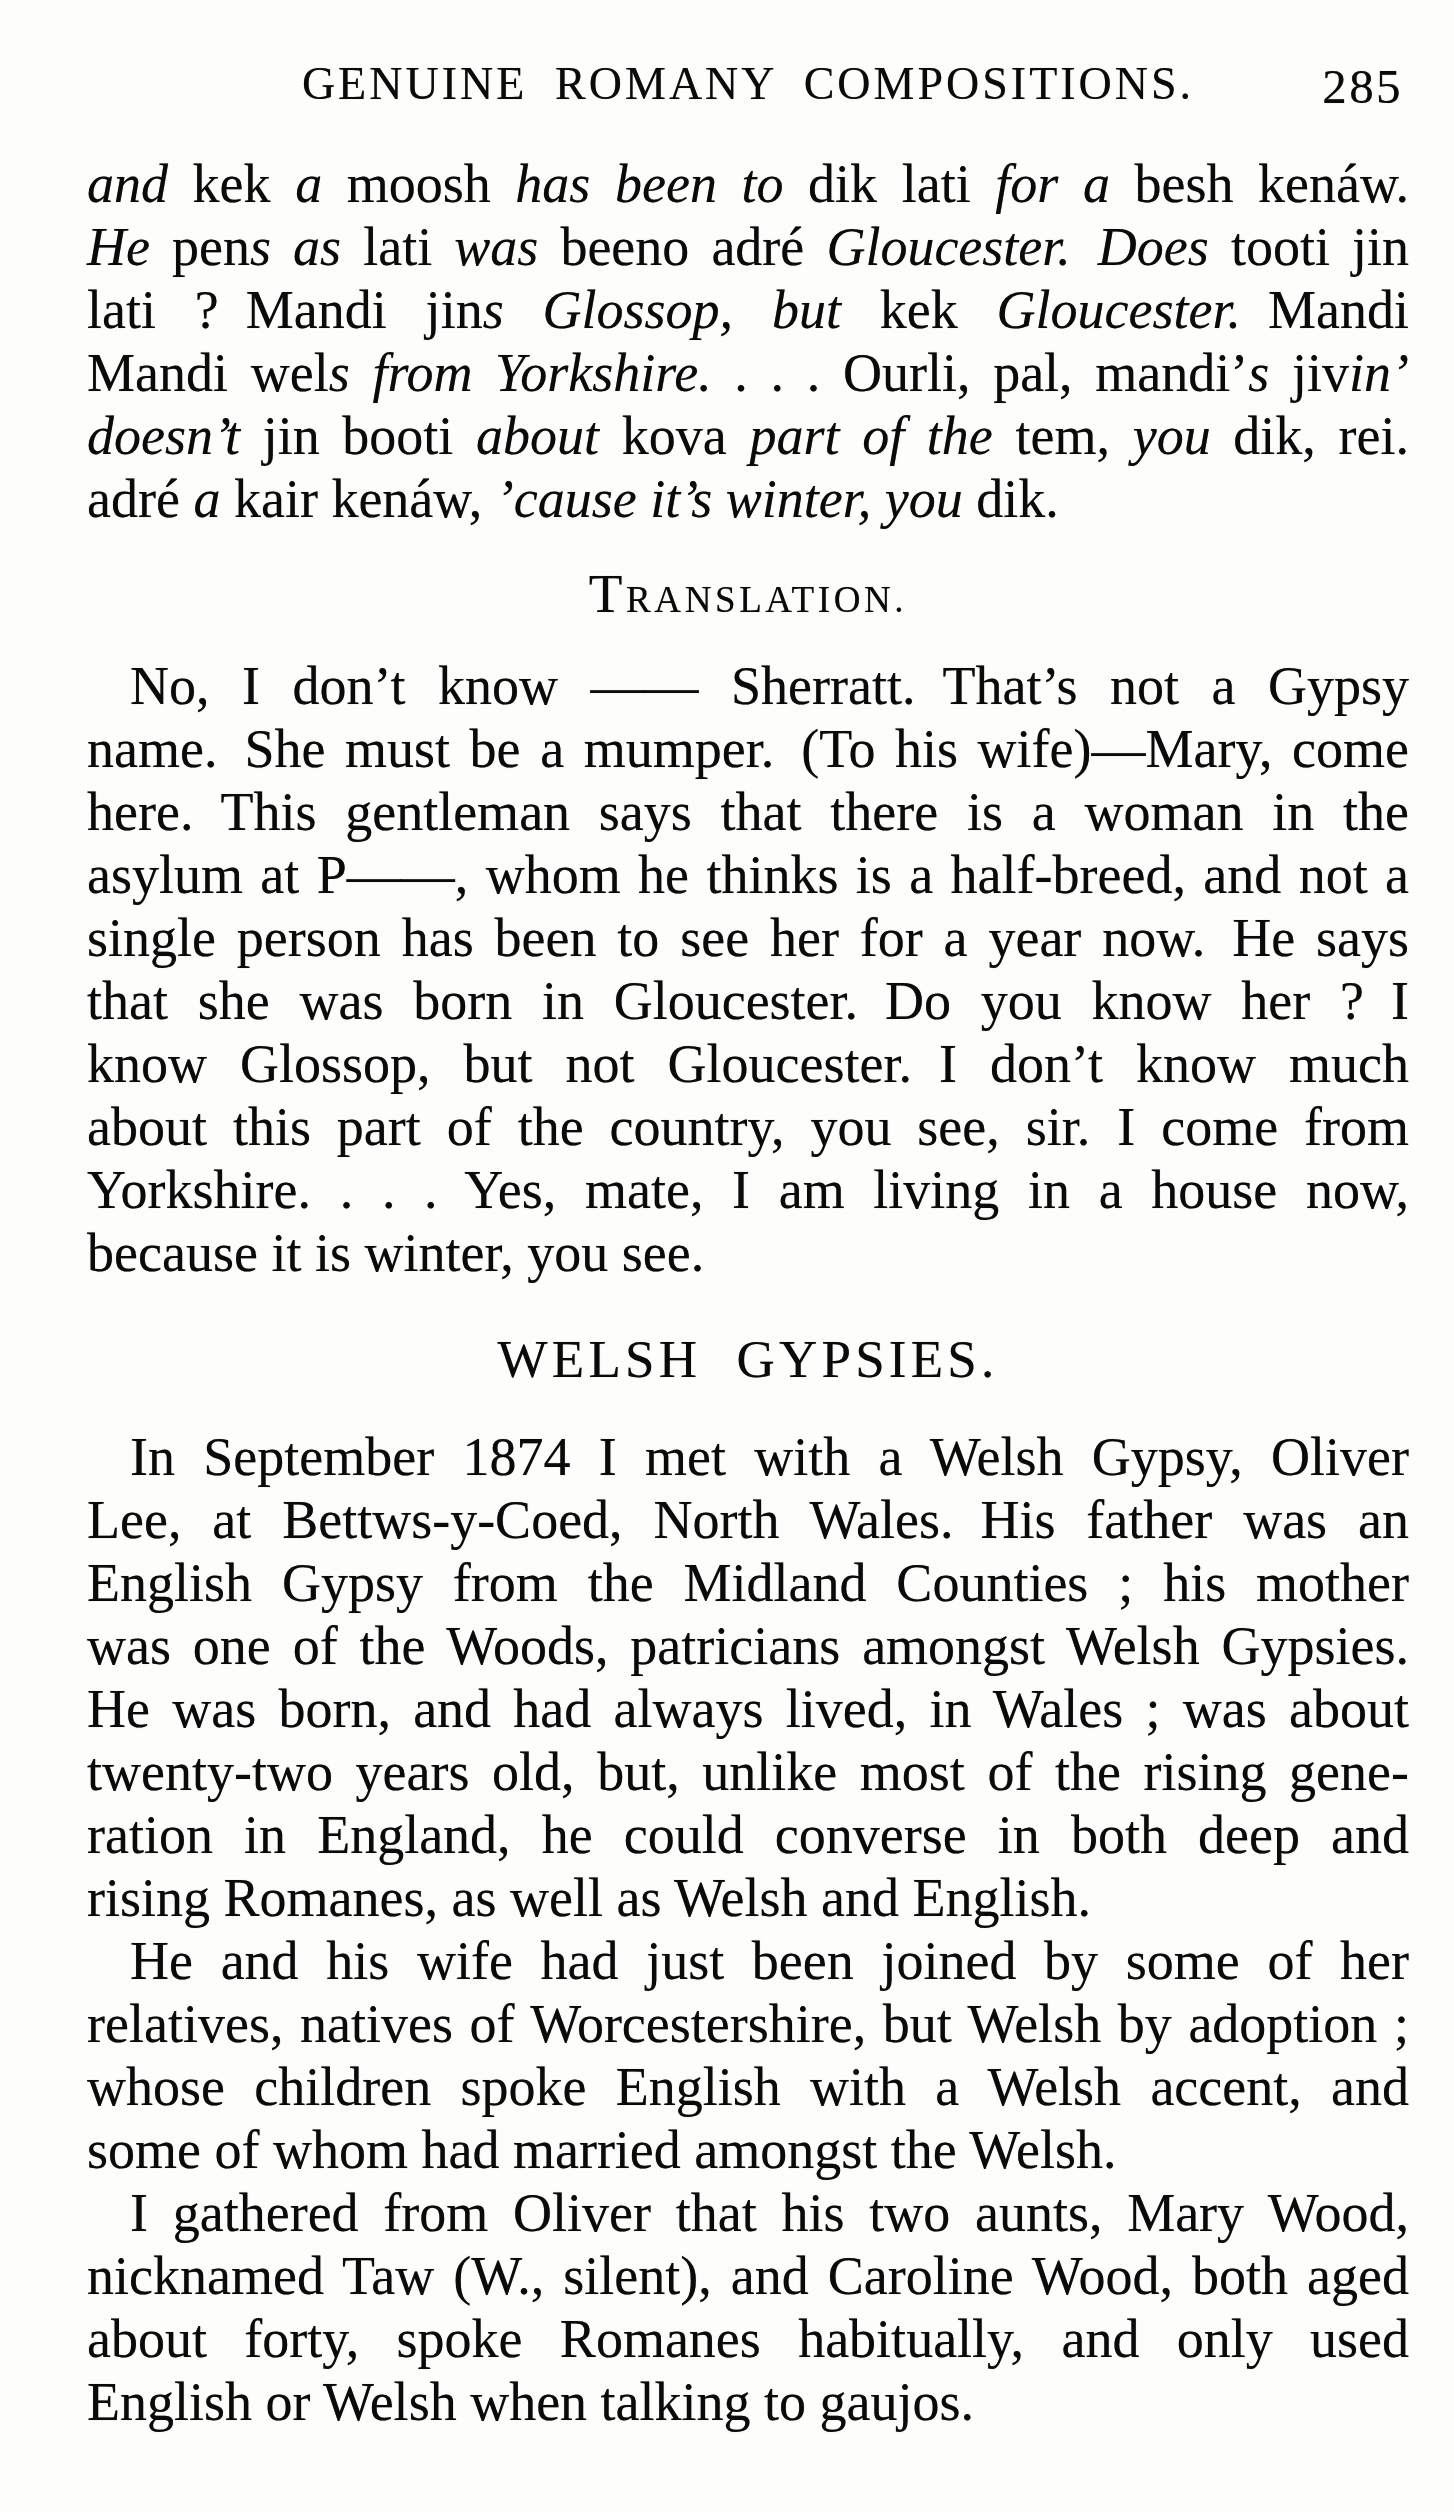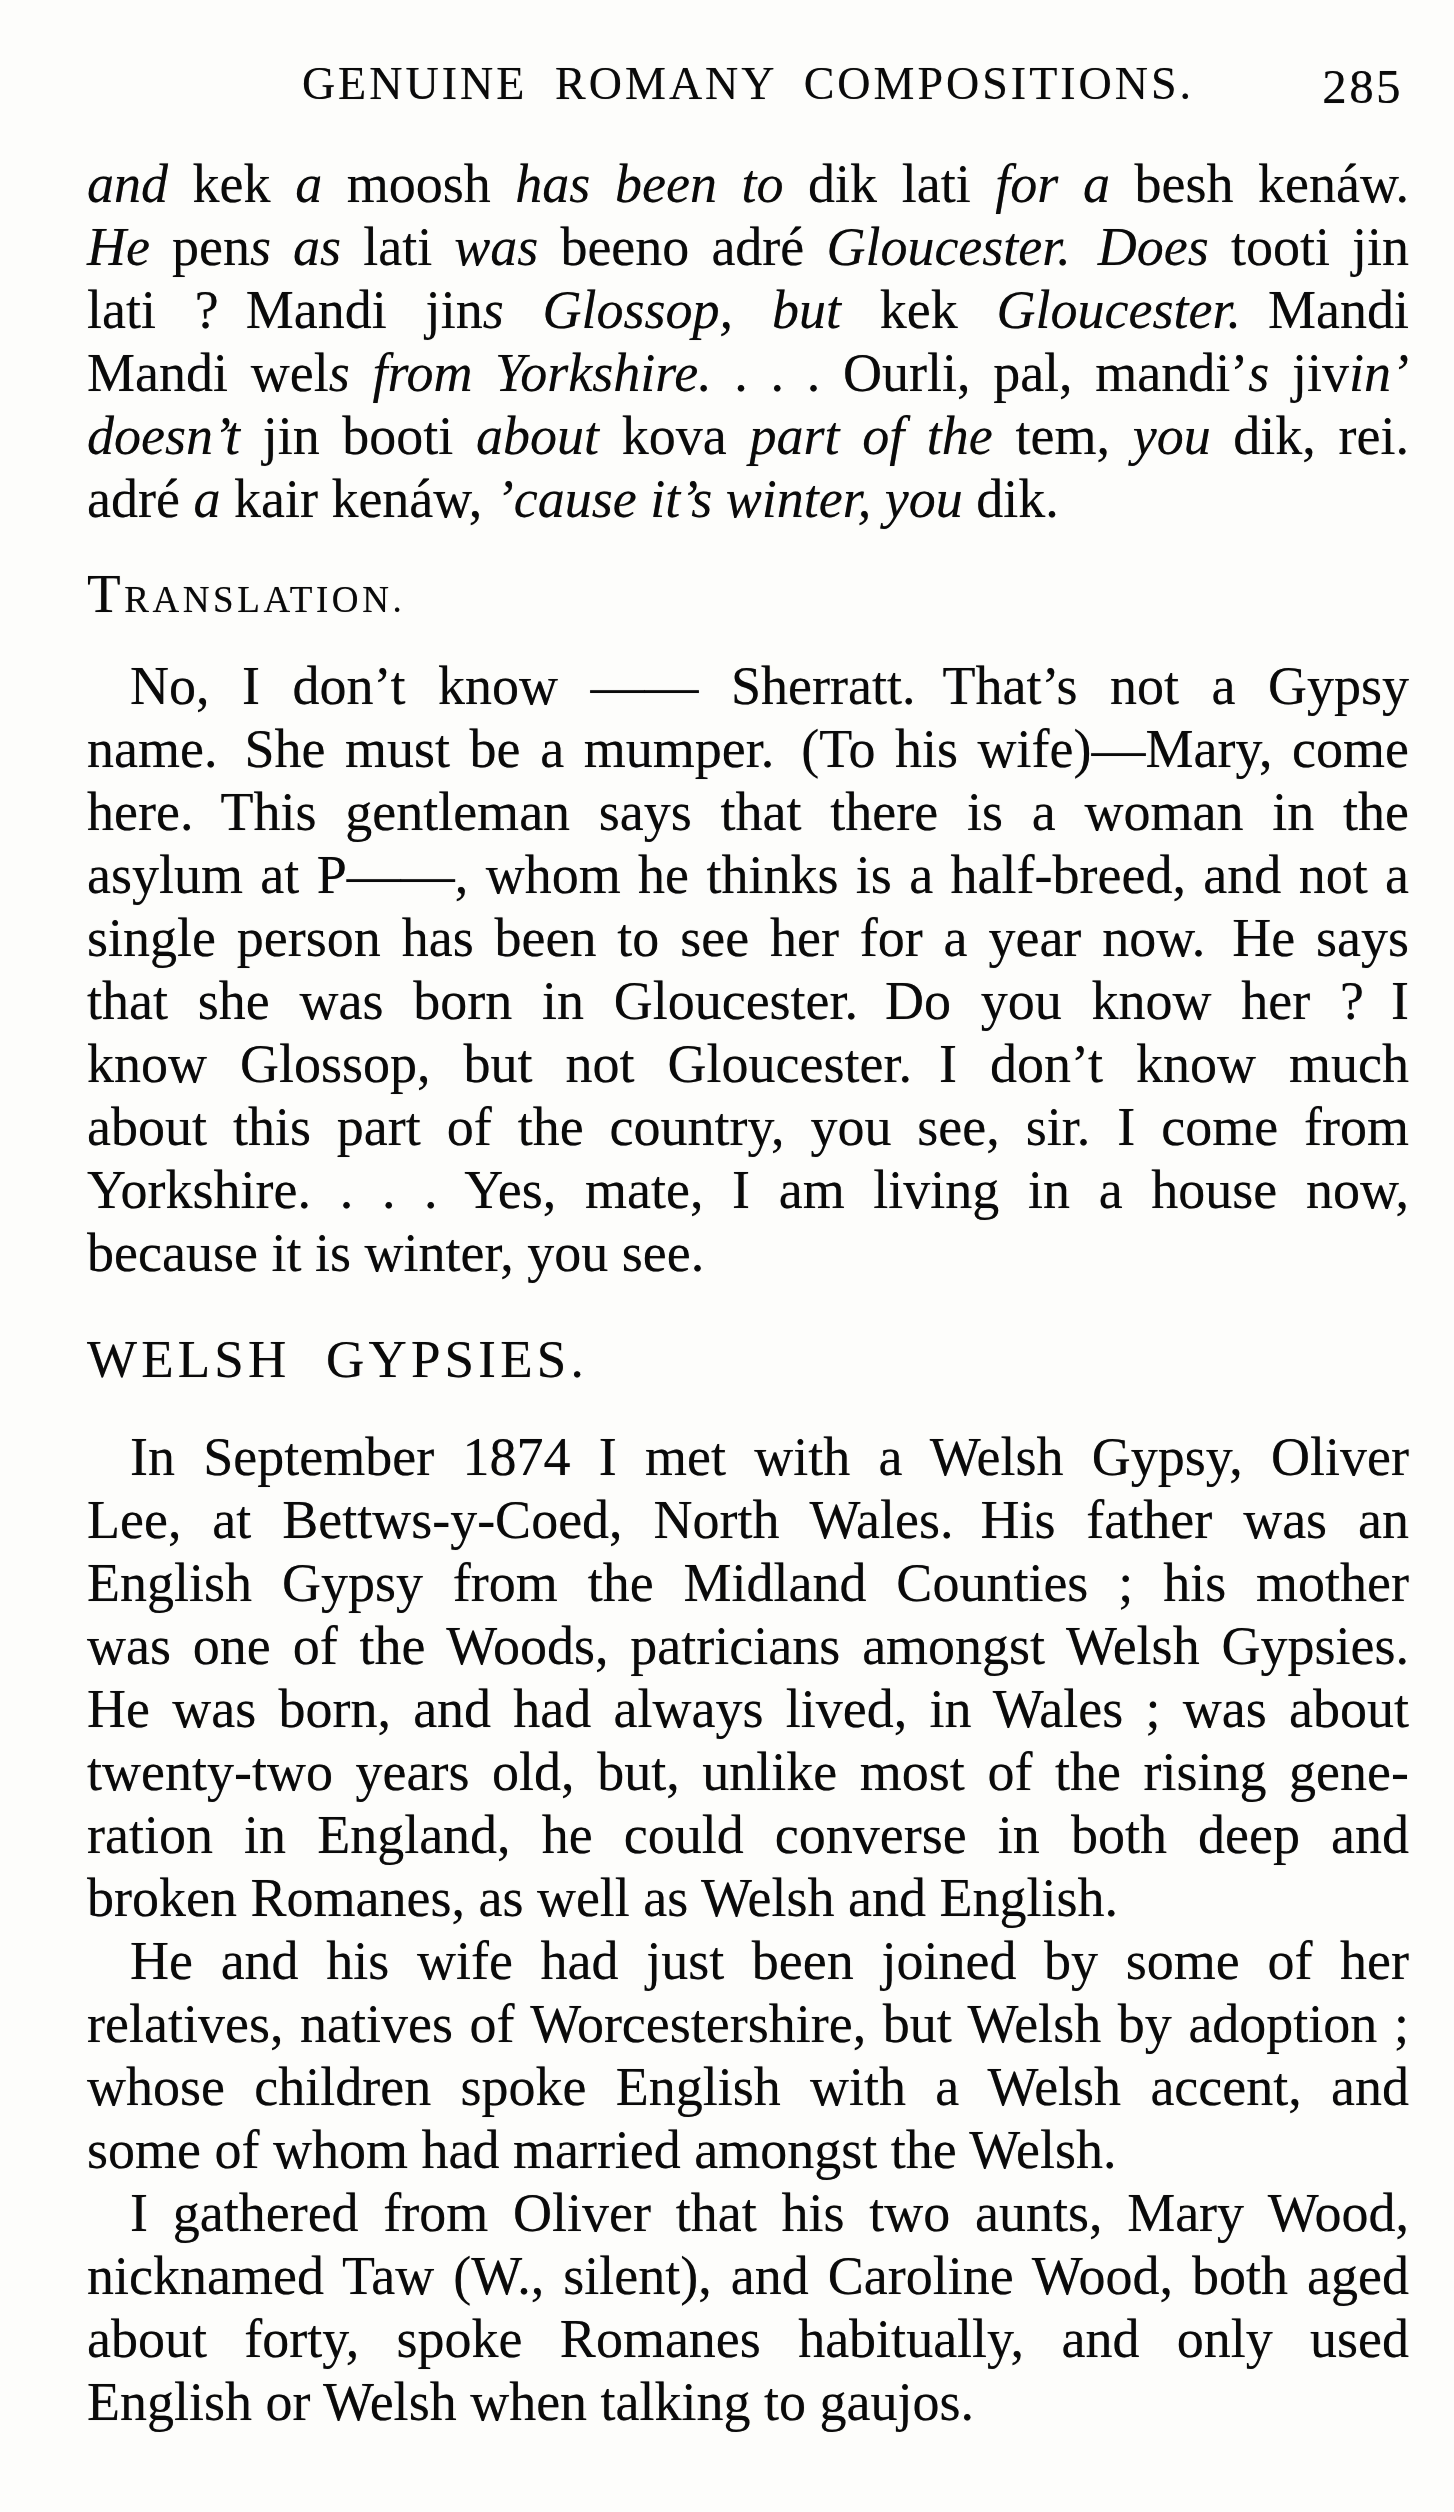--- a/index.html
+++ b/index.html
@@ -27,21 +27,21 @@
   .body { margin:0 69px 0 63px; }
   .para { margin:0; }
   .para.first { margin-top:43px; }
   .line {
     font-size:54px; line-height:63px;
     text-align:justify; text-align-last:justify;
   }
   .line.last { text-align-last:left; }
   .line.indent { text-indent:43px; }
   i { }
-  .heading { }
+  .heading { text-align:center; }
   .heading.small-caps {
     font-size:37px; line-height:57px; letter-spacing:3.6px;
     margin:34px 0 26.5px;
   }
   .heading.small-caps::first-letter { font-size:55px; }
   .heading.caps {
     font-size:53px; line-height:68px; letter-spacing:4.2px; word-spacing:18px;
     margin:40px 0 33px;
   }
 </style>
@@ -77,21 +77,21 @@
       </div>
       <div class="heading caps">WELSH GYPSIES.</div>
       <div class="para">
         <div class="line indent"><span>In September 1874 I met with a Welsh Gypsy, Oliver</span></div>
         <div class="line"><span>Lee, at Bettws-y-Coed, North Wales. His father was an</span></div>
         <div class="line"><span>English Gypsy from the Midland Counties ; his mother</span></div>
         <div class="line"><span>was one of the Woods, patricians amongst Welsh Gypsies.</span></div>
         <div class="line"><span>He was born, and had always lived, in Wales ; was about</span></div>
         <div class="line"><span>twenty-two years old, but, unlike most of the rising gene-</span></div>
         <div class="line"><span>ration in England, he could converse in both deep and</span></div>
-        <div class="line last"><span>broken Romanes, as well as Welsh and English.</span></div>
+        <div class="line last"><span>rising Romanes, as well as Welsh and English.</span></div>
       </div>
       <div class="para">
         <div class="line indent"><span>He and his wife had just been joined by some of her</span></div>
         <div class="line"><span>relatives, natives of Worcestershire, but Welsh by adoption ;</span></div>
         <div class="line"><span>whose children spoke English with a Welsh accent, and</span></div>
         <div class="line last"><span>some of whom had married amongst the Welsh.</span></div>
       </div>
       <div class="para">
         <div class="line indent"><span>I gathered from Oliver that his two aunts, Mary Wood,</span></div>
         <div class="line"><span>nicknamed Taw (W., silent), and Caroline Wood, both aged</span></div>

